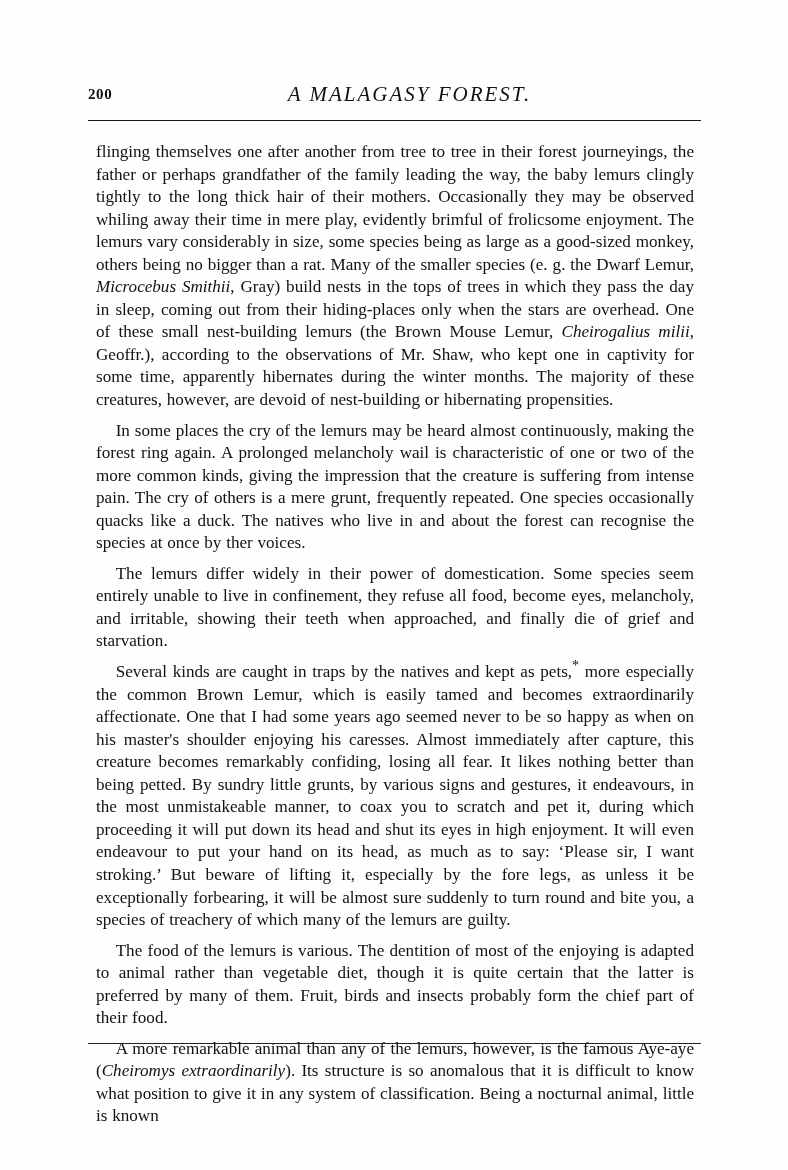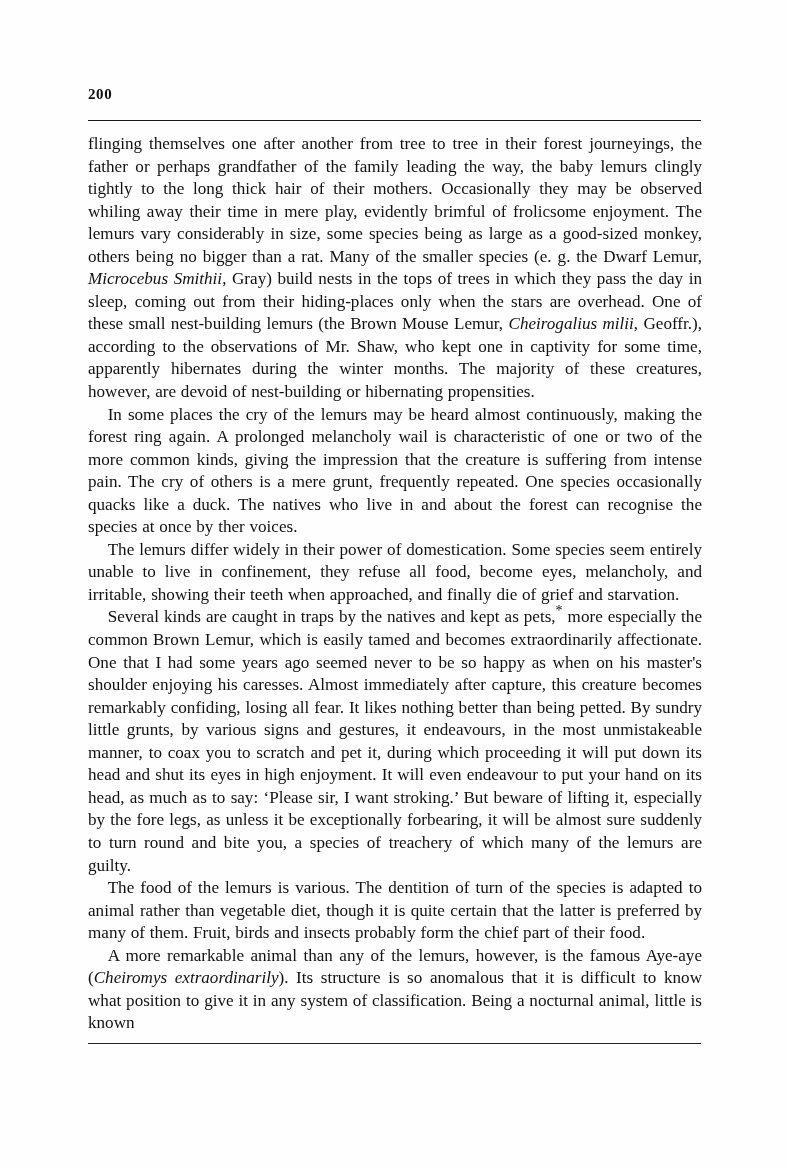--- a/index.html
+++ b/index.html
@@ -65,21 +65,21 @@
   }
 
   
   .textblock {
     position: absolute;
     left: 88px;
     top: 133px;
     width: 614px;
   }
   .textblock p {
-    margin: 0;
+    margin: 8px;
     font-size: 17.1px;
     line-height: 22.55px;
     text-align: justify;
     text-justify: inter-word;
     text-indent: 1.15em;
     word-spacing: 0.5px;
     hyphens: none;
   }
   .textblock p.noindent {
     text-indent: 0;
@@ -117,34 +117,35 @@
     font-size: 11.6px;
   }
 </style>
 </head>
 <body>
 
 <div class="page">
 
   <div class="header">
     <span class="folio">200</span>
+    <span class="running-title">A MALAGASY FOREST.</span>
   </div>
   <div class="header-rule"></div>
 
   <div class="textblock">
 
     <p class="noindent"><span>flinging themselves one after another from tree to tree in their forest journeyings, the father or perhaps grandfather of the family leading the way, the baby lemurs clingly tightly to the long thick hair of their mothers. Occasionally they may be observed whiling away their time in mere play, evidently brimful of frolicsome enjoyment. The lemurs vary considerably in size, some species being as large as a good-sized monkey, others being no bigger than a rat. Many of the smaller species (e. g. the Dwarf Lemur, </span><i>Microcebus Smithii</i><span>, Gray) build nests in the tops of trees in which they pass the day in sleep, coming out from their hiding-places only when the stars are overhead. One of these small nest-building lemurs (the Brown Mouse Lemur, </span><i>Cheirogalius milii</i><span>, Geoffr.), according to the observations of Mr. Shaw, who kept one in captivity for some time, apparently hibernates during the winter months. The majority of these creatures, however, are devoid of nest-building or hibernating propensities.</span></p>
 
     <p><span>In some places the cry of the lemurs may be heard almost continuously, making the forest ring again. A prolonged melancholy wail is characteristic of one or two of the more common kinds, giving the impression that the creature is suffering from intense pain. The cry of others is a mere grunt, frequently repeated. One species occasionally quacks like a duck. The natives who live in and about the forest can recognise the species at once by ther voices.</span></p>
 
     <p><span>The lemurs differ widely in their power of domestication. Some species seem entirely unable to live in confinement, they refuse all food, become eyes, melancholy, and irritable, showing their teeth when approached, and finally die of grief and starvation.</span></p>
 
     <p><span>Several kinds are caught in traps by the natives and kept as pets,</span><span class="fn-ref">*</span><span> more especially the common Brown Lemur, which is easily tamed and becomes extraordinarily affectionate. One that I had some years ago seemed never to be so happy as when on his master's shoulder enjoying his caresses. Almost immediately after capture, this creature becomes remarkably confiding, losing all fear. It likes nothing better than being petted. By sundry little grunts, by various signs and gestures, it endeavours, in the most unmistakeable manner, to coax you to scratch and pet it, during which proceeding it will put down its head and shut its eyes in high enjoyment. It will even endeavour to put your hand on its head, as much as to say: ‘Please sir, I want stroking.’ But beware of lifting it, especially by the fore legs, as unless it be exceptionally forbearing, it will be almost sure suddenly to turn round and bite you, a species of treachery of which many of the lemurs are guilty.</span></p>
 
-    <p><span>The food of the lemurs is various. The dentition of turn of the species is adapted to animal rather than vegetable diet, though it is quite certain that the latter is preferred by many of them. Fruit, birds and insects probably form the chief part of their food.</span></p>
+    <p><span>The food of the lemurs is various. The dentition of most of the enjoying is adapted to animal rather than vegetable diet, though it is quite certain that the latter is preferred by many of them. Fruit, birds and insects probably form the chief part of their food.</span></p>
 
     <p><span>A more remarkable animal than any of the lemurs, however, is the famous Aye-aye (</span><i>Cheiromys extraordinarily</i><span>). Its structure is so anomalous that it is difficult to know what position to give it in any system of classification. Being a nocturnal animal, little is known</span></p>
 
   </div>
 
   <div class="footnote-rule"></div>
 
 </div>
 
 </body></html>

